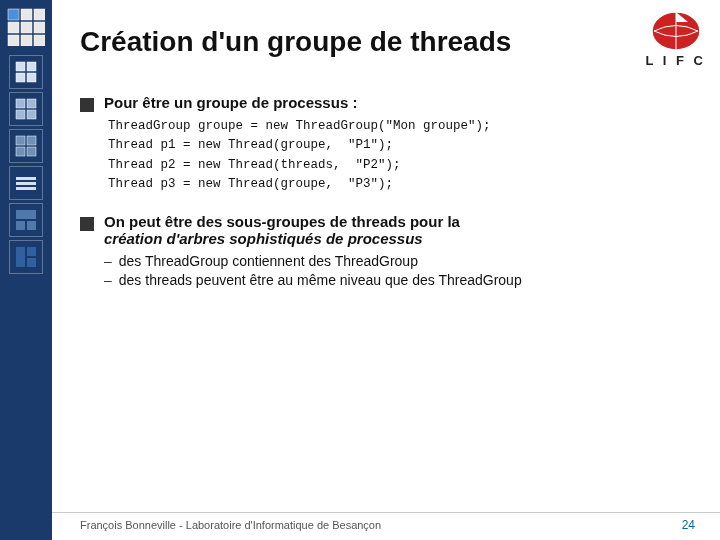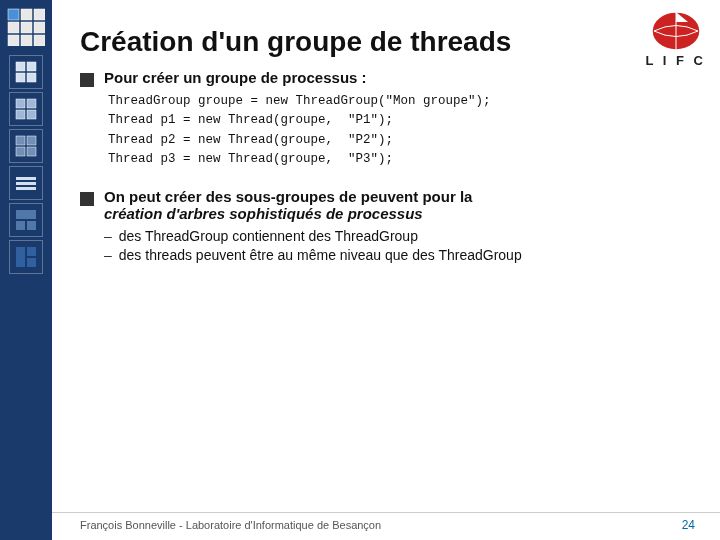--- a/index.html
+++ b/index.html
@@ -79,21 +79,21 @@
       top: 0;
       right: 0;
       bottom: 0;
       padding: 18px 20px 10px 28px;
     }
 
     .page-title {
       font-size: 28px;
       font-weight: bold;
       color: #111;
-      margin-bottom: 11px;
+      margin-bottom: 36px;
       margin-top: 8px;
     }
 
     
     .section {
       margin-bottom: 18px;
       display: flex;
       gap: 10px;
     }
 
@@ -262,35 +262,35 @@
   <span class="logo-text">L I F C</span>
 </div>
 
 <div class="main">
 
   <h1 class="page-title">Création d'un groupe de threads</h1>
 
   <div class="section">
     <div class="bullet"></div>
     <div class="section-content">
-      <div class="section-heading">Pour créer un groupe de processus :</div>
+      <div class="section-heading">Pour être un groupe de processus :</div>
       <div class="code-block">
         <div class="code-line">ThreadGroup groupe = new ThreadGroup("Mon groupe");</div>
         <div class="code-line">Thread p1 = new Thread(groupe,  "P1");</div>
-        <div class="code-line">Thread p2 = new Thread(groupe,  "P2");</div>
+        <div class="code-line">Thread p2 = new Thread(threads,  "P2");</div>
         <div class="code-line">Thread p3 = new Thread(groupe,  "P3");</div>
       </div>
     </div>
   </div>
 
   <div class="section">
     <div class="bullet"></div>
     <div class="section-content">
       <div class="section-heading">
-        <span>On peut créer des sous-groupes de peuvent pour la</span><br>
+        <span>On peut être des sous-groupes de threads pour la</span><br>
         <span class="bold-text">création d'arbres sophistiqués de processus</span>
       </div>
       <ul class="sub-list">
         <li>
           <span class="sub-bullet">–</span>
           <span>des ThreadGroup contiennent des ThreadGroup</span>
         </li>
         <li>
           <span class="sub-bullet">–</span>
           <span>des threads peuvent être au même niveau que des ThreadGroup</span>

